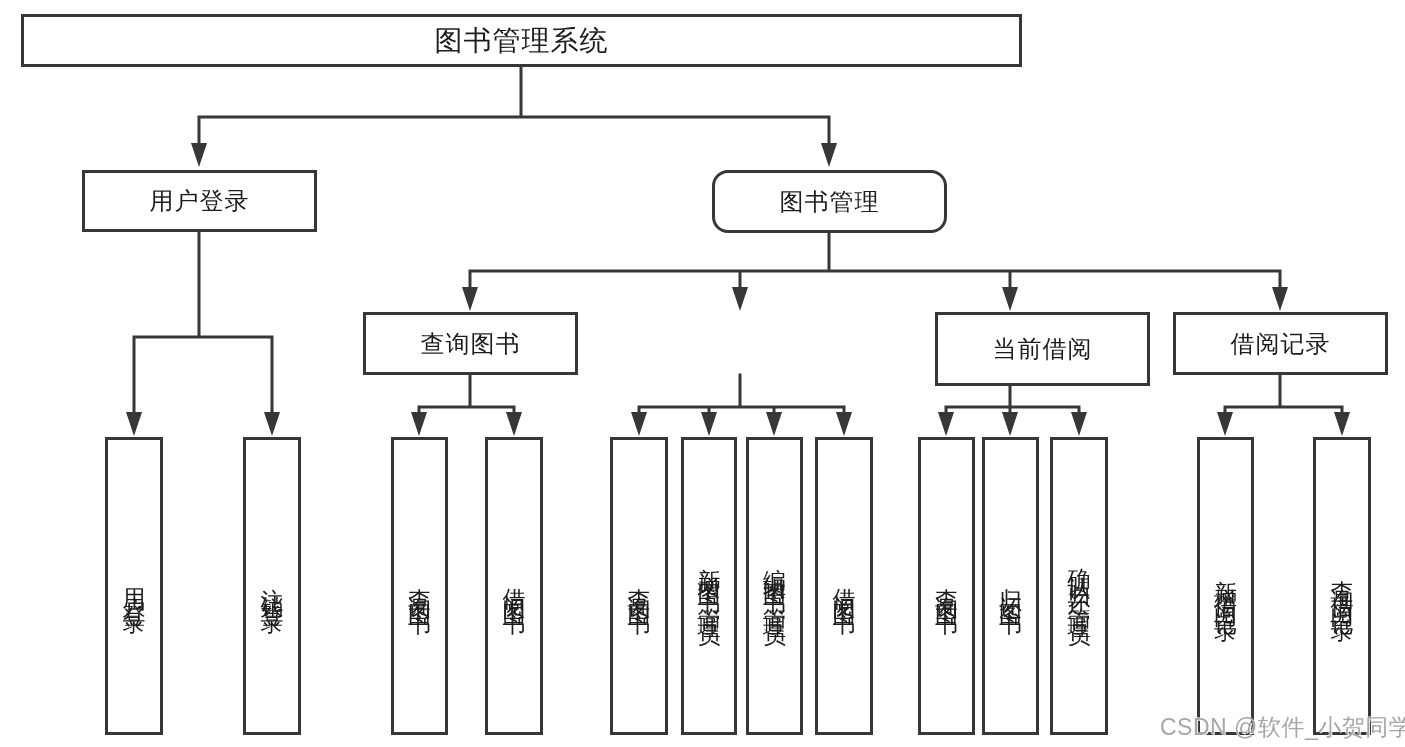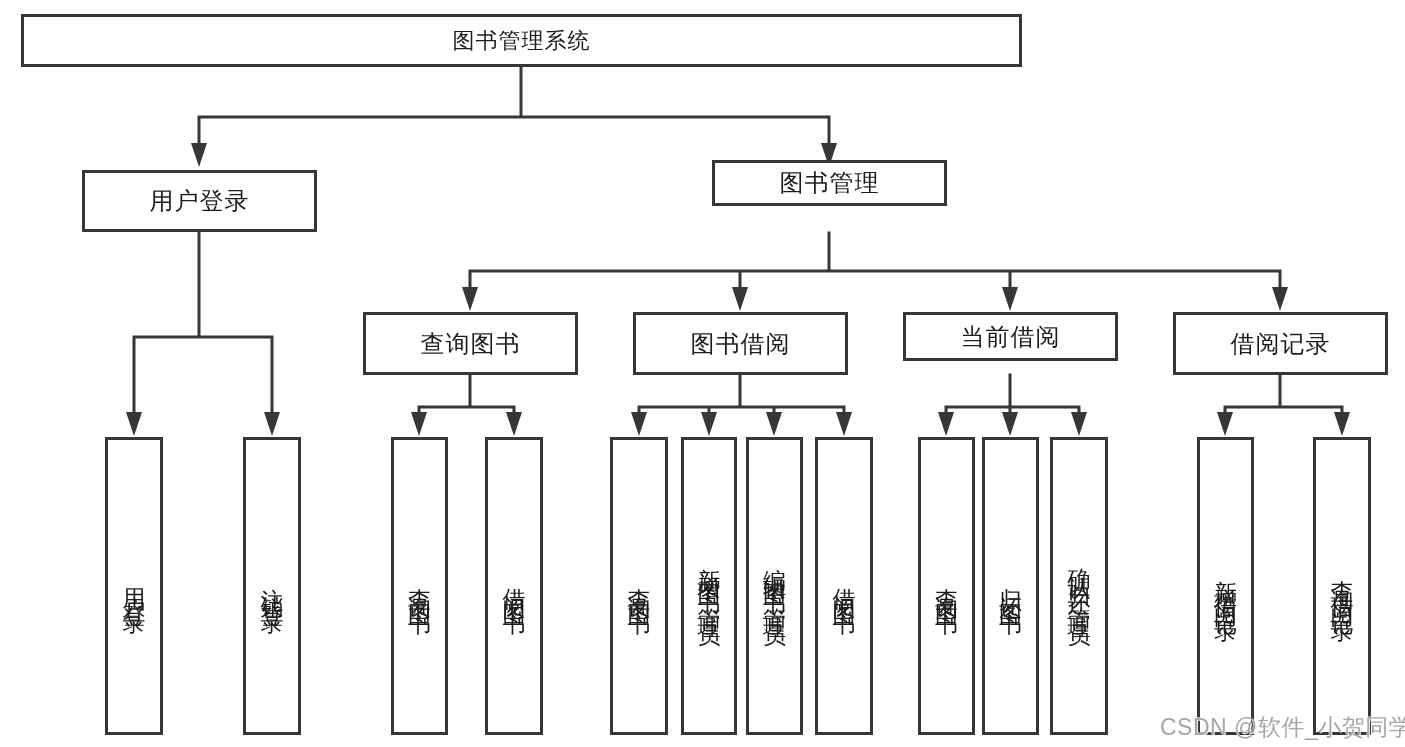--- a/index.html
+++ b/index.html
@@ -33,21 +33,21 @@
     justify-content: center;
     color: #1c1c1c;
     z-index: 2;
   }
   .hnode {
     font-size: 24px;
     letter-spacing: 1px;
     white-space: nowrap;
   }
   .rootnode {
-    font-size: 22px;
+    font-size: 28px;
   }
   .vnode {
     writing-mode: vertical-rl;
     text-orientation: mixed;
     font-size: 23px;
     letter-spacing: 8px;
     line-height: 1;
   }
   .vnode span {
     display: inline-block;
@@ -112,31 +112,28 @@
     </g>
   </svg>
 
   <div class="node hnode rootnode" style="left:21px; top:14px; width:1001px; height:53px;">
     <span>图书管理系统</span>
   </div>
 
   <div class="node hnode" style="left:82px; top:170px; width:235px; height:62px;">
     <span>用户登录</span>
   </div>
-  <div class="node hnode" style="left:712px; top:160px; width:235px; height:46px;">
+  <div class="node hnode" style="left:712px; top:170px; width:235px; height:63px;border-radius:16px;">
     <span>图书管理</span>
   </div>
 
   <div class="node hnode" style="left:363px; top:312px; width:215px; height:63px;">
     <span>查询图书</span>
   </div>
-  <div class="node hnode" style="left:633px; top:312px; width:215px; height:63px;">
-    <span>图书借阅</span>
-  </div>
-  <div class="node hnode" style="left:903px; top:312px; width:215px; height:49px;">
+  <div class="node hnode" style="left:935px; top:312px; width:215px; height:74px;">
     <span>当前借阅</span>
   </div>
   <div class="node hnode" style="left:1173px; top:312px; width:215px; height:63px;">
     <span>借阅记录</span>
   </div>
 
   <div class="node vnode" style="left:105px; top:437px; width:58px; height:298px;">
     <span>用户登录</span>
   </div>
   <div class="node vnode" style="left:243px; top:437px; width:58px; height:298px;">

